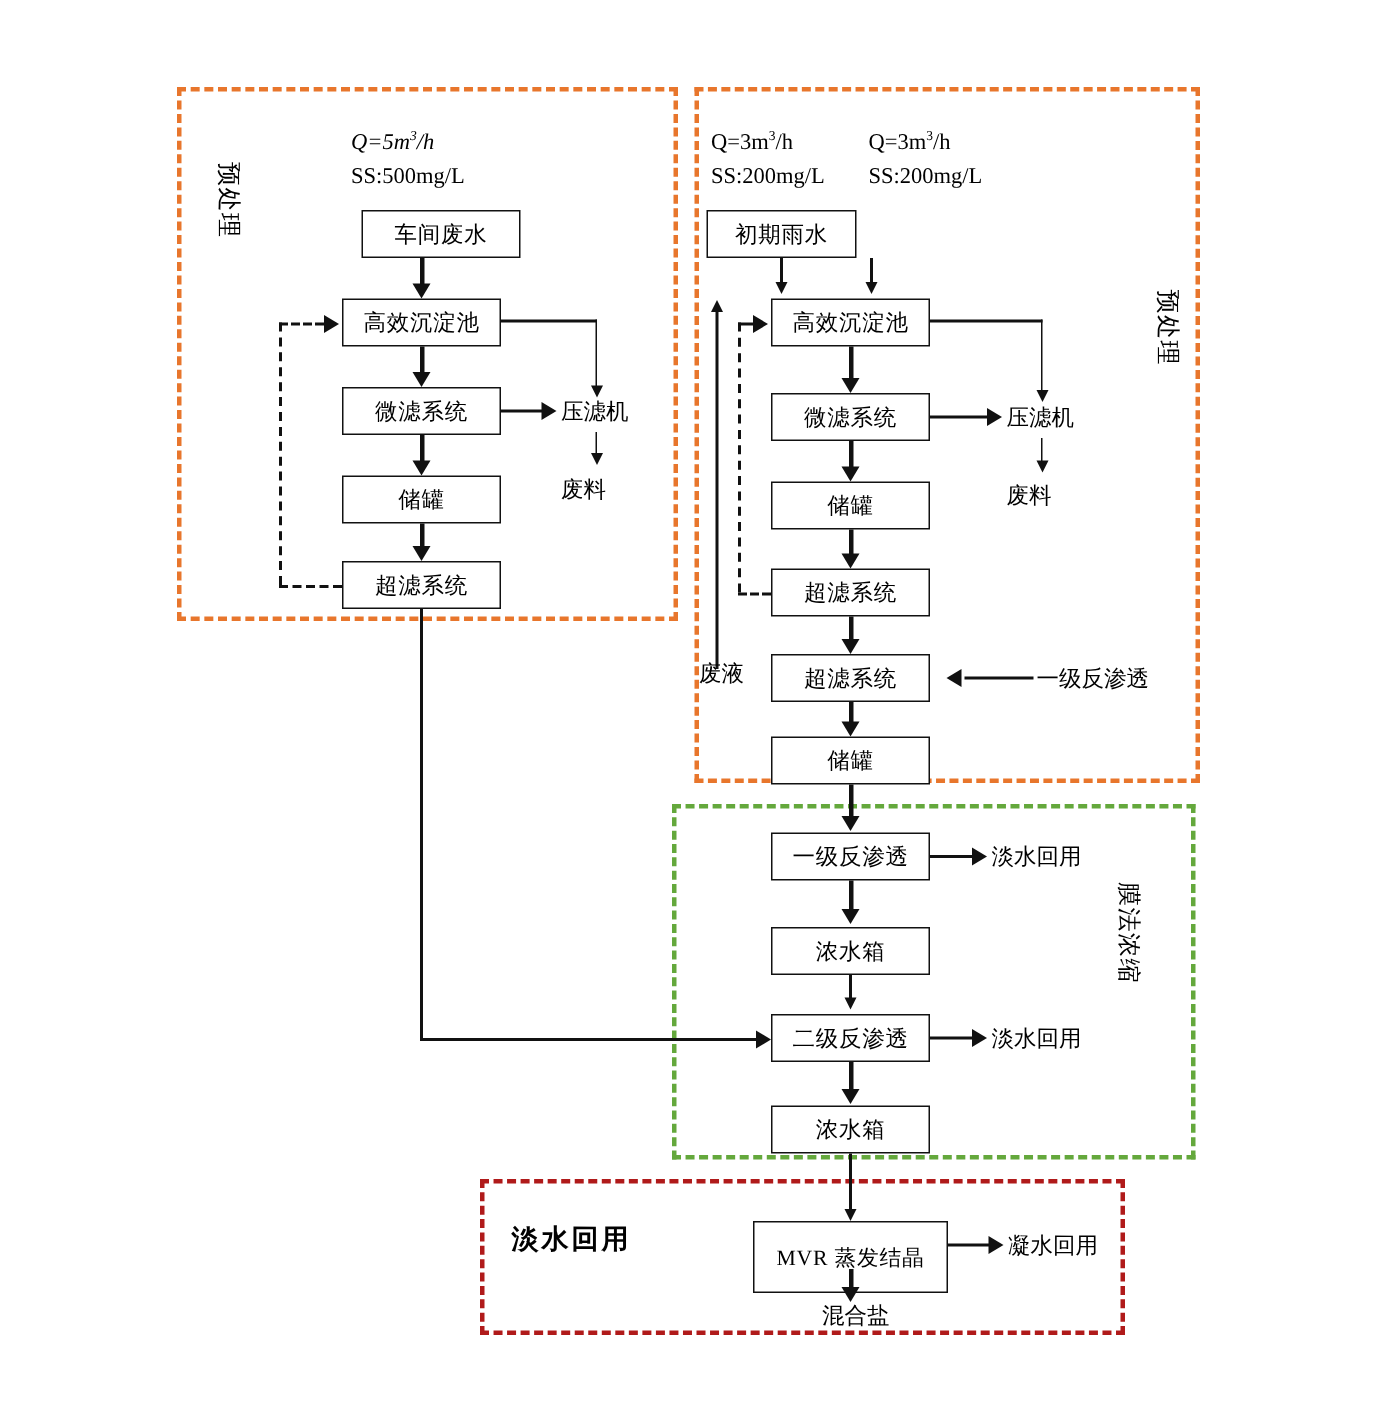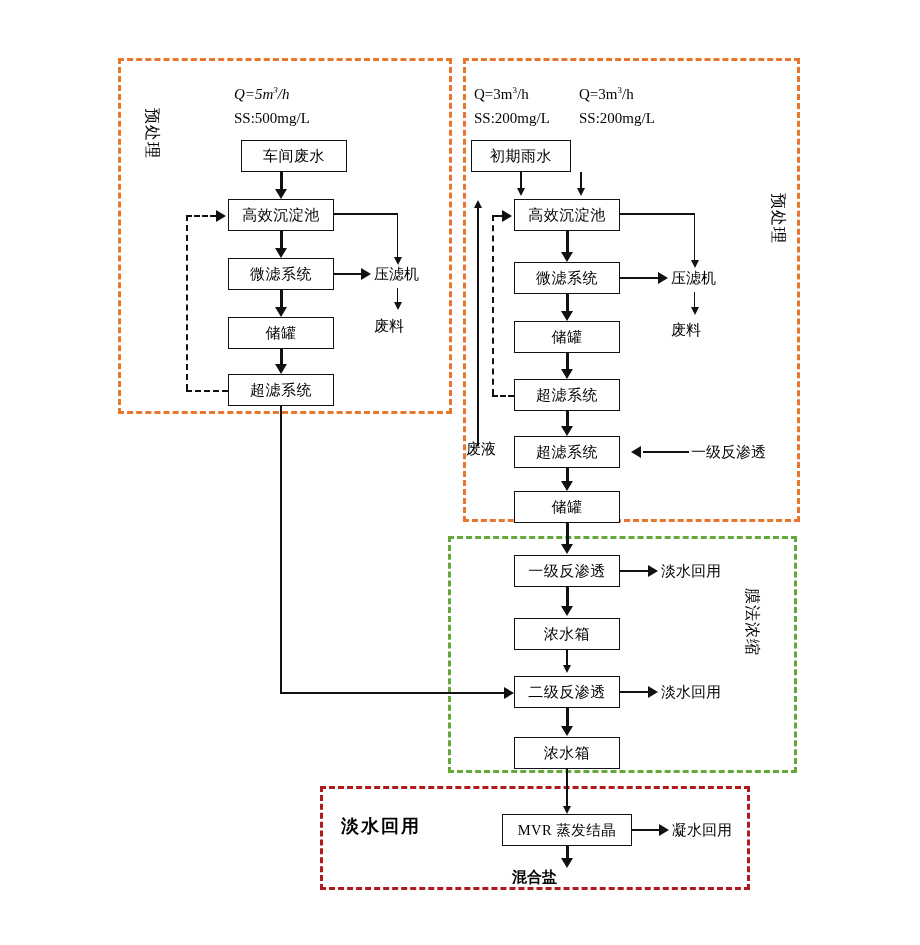--- a/index.html
+++ b/index.html
@@ -200,23 +200,23 @@
   <div class="arw right" style="left:648px;top:565px;"></div>
   <div class="txt" style="left:661px;top:562px;">淡水回用</div>
 
   <div class="ln h" style="left:620px;top:690.8px;width:29px;"></div>
   <div class="arw right" style="left:648px;top:686px;"></div>
   <div class="txt" style="left:661px;top:683px;">淡水回用</div>
 
   <div class="ln thin v" style="left:566.2px;top:769px;height:39px;"></div>
   <div class="arw sdown" style="left:562.5px;top:806px;"></div>
 
-  <div class="node mvr" style="left:502px;top:814px;width:130px;height:32px;">MVR 蒸发结晶</div>
+  <div class="node mvr" style="left:502px;top:814px;width:130px;height:48px;">MVR 蒸发结晶</div>
 
   <div class="ln h" style="left:632px;top:828.8px;width:28px;"></div>
   <div class="arw right" style="left:659px;top:824px;"></div>
   <div class="txt" style="left:672px;top:821px;text-align:right;">凝水回用</div>
 
   <div class="ln v" style="left:565.8px;top:846px;width:3px;height:15px;"></div>
   <div class="arw down" style="left:561px;top:858px;"></div>
-  <div class="txt" style="left:512px;top:868px;font-weight:bold;">混合盐</div>
+  <div class="txt" style="left:548px;top:868px;">混合盐</div>
 
 </div>
 
 </body></html>

